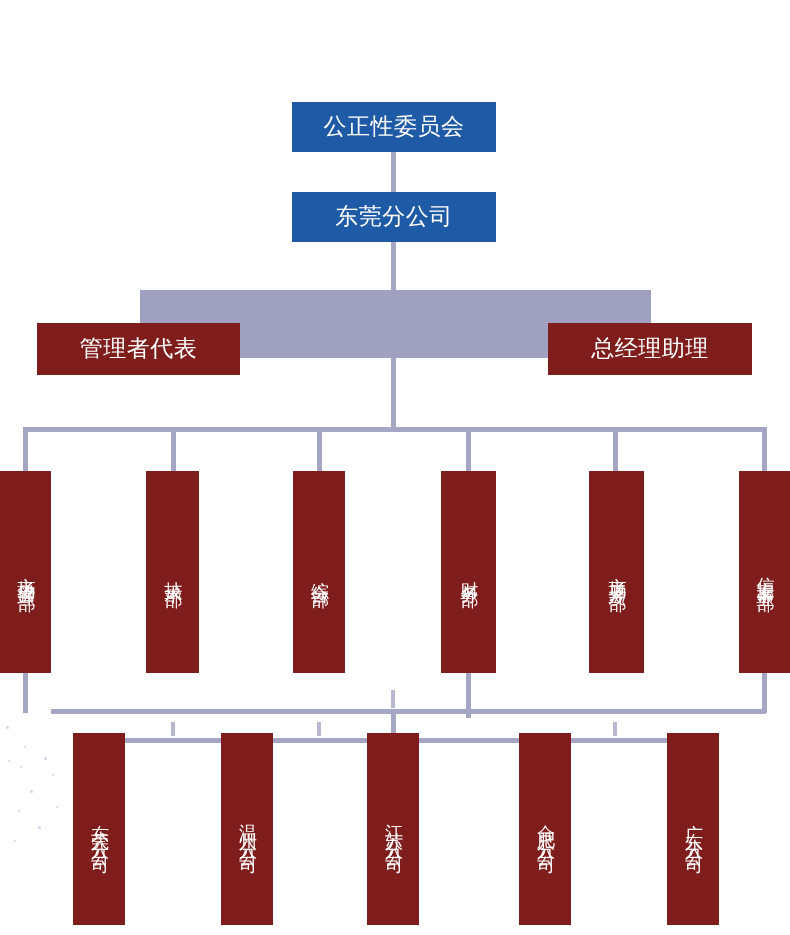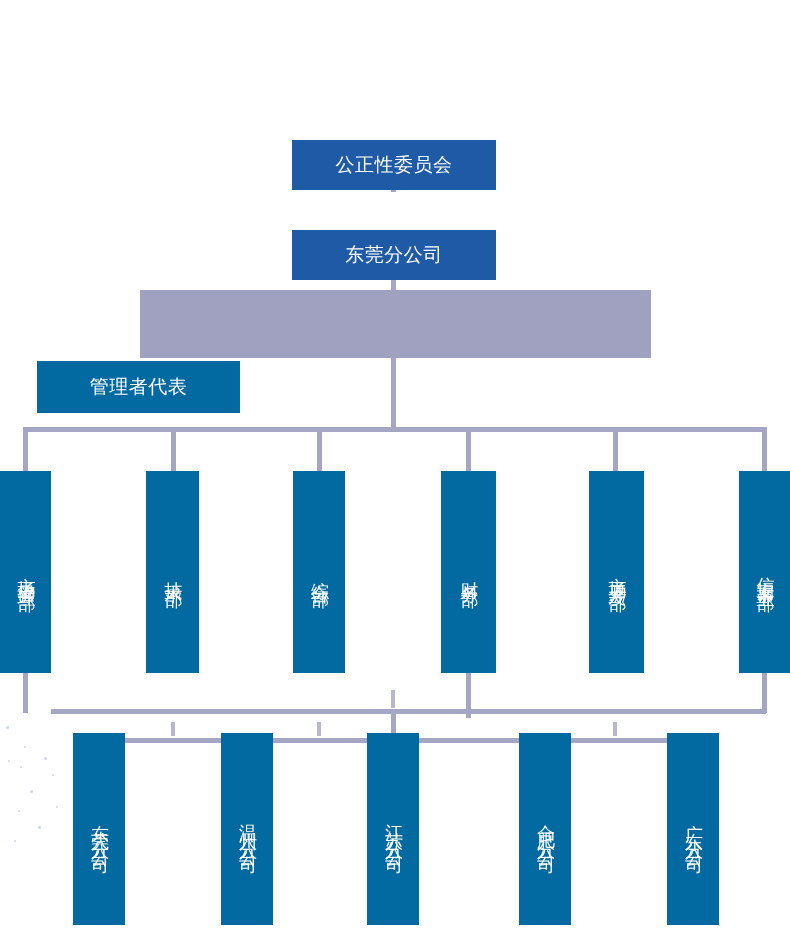--- a/index.html
+++ b/index.html
@@ -41,26 +41,25 @@
     display: flex;
     align-items: center;
     justify-content: center;
     color: #ffffff;
     letter-spacing: 0.5px;
   }
   .node-dark {
     background: #1f5aa6;
   }
   .node-light {
-    background: #0369a1;
+    background: #7f1d1d;
   }
   .node-h {
-    font-size: 19px;
+    font-size: 23px;
     line-height: 1.2;
-    margin-top: 38px;
   }
   .node-v {
     font-size: 18px;
     line-height: 1.55;
     writing-mode: vertical-rl;
     text-orientation: upright;
     letter-spacing: 4px;
     padding-top: 2px;
   }
   .node-v.branch {
@@ -125,20 +124,21 @@
   <div class="speck" style="left:38px; top:826px; width:3px; height:3px;"></div>
   <div class="speck" style="left:14px; top:840px; width:2px; height:2px;"></div>
   <div class="speck" style="left:56px; top:806px; width:2px; height:2px;"></div>
 
   <div class="node node-dark node-h" style="left:292px; top:102px; width:204px; height:50px;">公正性委员会</div>
 
   <div class="node node-dark node-h" style="left:292px; top:192px; width:204px; height:50px;">东莞分公司</div>
 
   <div class="node node-light node-h" style="left:37px; top:323px; width:203px; height:52px;">管理者代表</div>
 
+  <div class="node node-light node-h" style="left:548px; top:323px; width:204px; height:52px;">总经理助理</div>
 
   <div class="node node-light node-v" style="left:0px; top:471px; width:51px; height:202px;">市场管理部</div>
 
   <div class="node node-light node-v" style="left:146px; top:471px; width:53px; height:202px;">技术部</div>
 
   <div class="node node-light node-v" style="left:293px; top:471px; width:52px; height:202px;">综合部</div>
 
   <div class="node node-light node-v" style="left:441px; top:471px; width:55px; height:202px;">财务部</div>
 
   <div class="node node-light node-v" style="left:589px; top:471px; width:55px; height:202px;">市场开发部</div>

